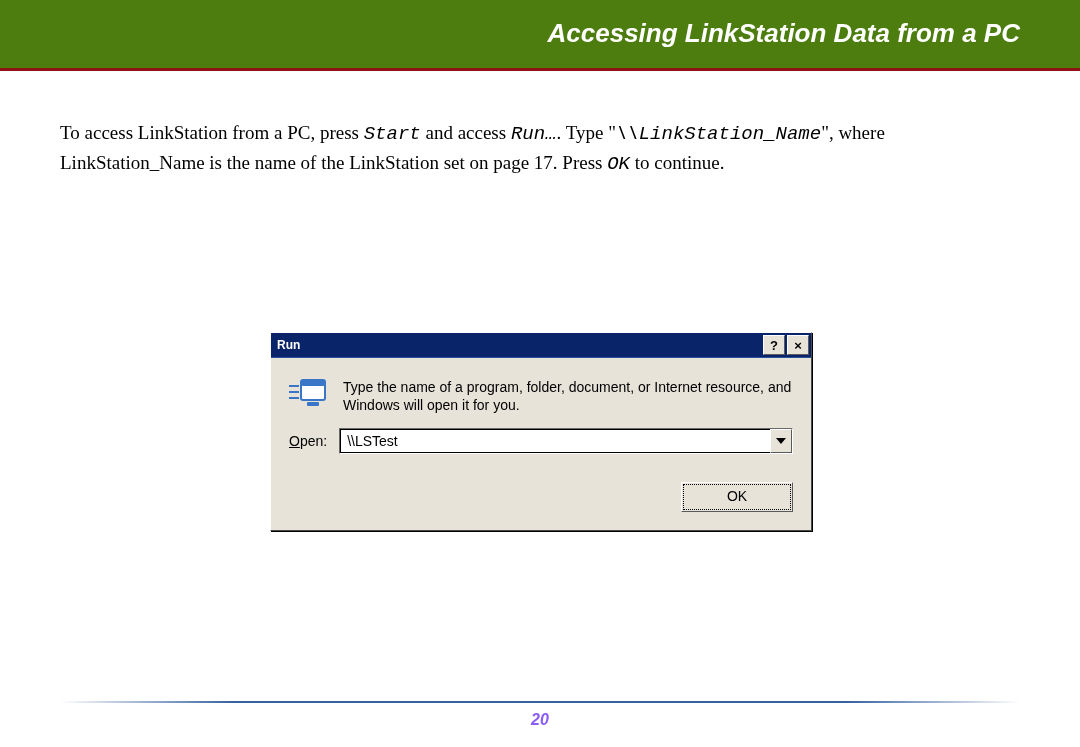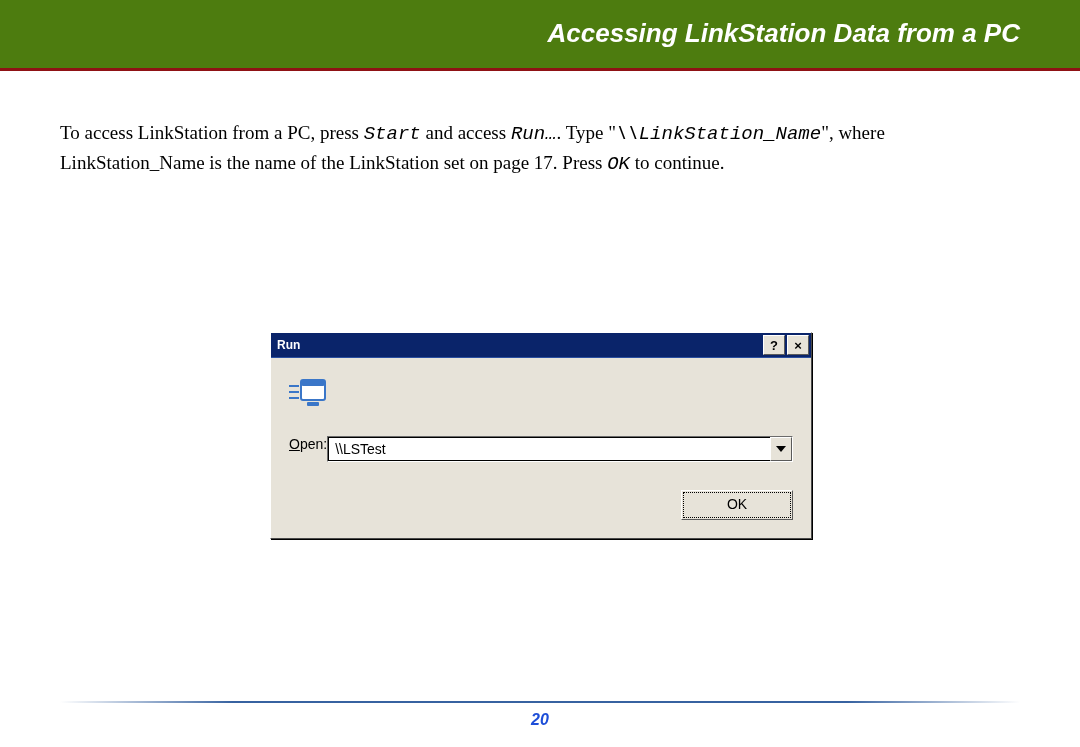--- a/index.html
+++ b/index.html
@@ -112,22 +112,23 @@
   .run-icon svg { width: 40px; height: 34px; }
 
   .run-instruction {
     font-size: 14px;
     line-height: 1.3;
     padding-top: 2px;
   }
 
   .open-row {
     display: flex;
-    margin-top: 26px;
-    gap: 0;
+    align-items: center;
+    margin-top: 14px;
+    gap: 12px;
   }
   .open-label {
     font-size: 14px;
   }
   .open-label span.ul { text-decoration: underline; }
 
   .combo {
     flex: 1;
     height: 24px;
     display: flex;
@@ -206,21 +207,21 @@
   .footer-divider {
     height: 2px;
     margin: 0 60px 8px 60px;
     background: linear-gradient(to right, rgba(33,81,150,0) 0%, rgba(33,81,150,0.9) 18%, rgba(33,81,150,0.9) 82%, rgba(33,81,150,0) 100%);
   }
   .page-number {
     font-family: "Century Gothic", Arial, sans-serif;
     font-style: italic;
     font-weight: bold;
     font-size: 16px;
-    color: #1d4ed8;
+    color: #8b5cf6;
     text-align: center;
   }
 </style>
 </head>
 <body>
 
 <div class="page-header">
   <div class="title">Accessing LinkStation Data from a PC</div>
 </div>
 
@@ -249,20 +250,21 @@
 
           <line x1="0" y1="10" x2="10" y2="10" stroke="#3a76c8" stroke-width="2"></line>
           <line x1="0" y1="16" x2="10" y2="16" stroke="#3a76c8" stroke-width="2"></line>
           <line x1="0" y1="22" x2="10" y2="22" stroke="#3a76c8" stroke-width="2"></line>
 
           <rect x="12" y="4" width="24" height="20" rx="2" fill="#ffffff" stroke="#3a76c8" stroke-width="2"></rect>
           <rect x="12" y="4" width="24" height="6" rx="2" fill="#3a76c8"></rect>
           <rect x="18" y="26" width="12" height="4" rx="1" fill="#3a76c8"></rect>
         </svg>
       </div>
+      <div class="run-instruction">Type the name of a program, folder, document, or Internet resource, and Windows will open it for you.</div>
     </div>
 
     <div class="open-row">
       <div class="open-label"><span class="ul">O</span><span>pen:</span></div>
       <div class="combo">
         <input class="combo-input" type="text" value="\\LSTest" style="">
         <div class="combo-btn">
           <div class="arrow"></div>
         </div>
       </div>

